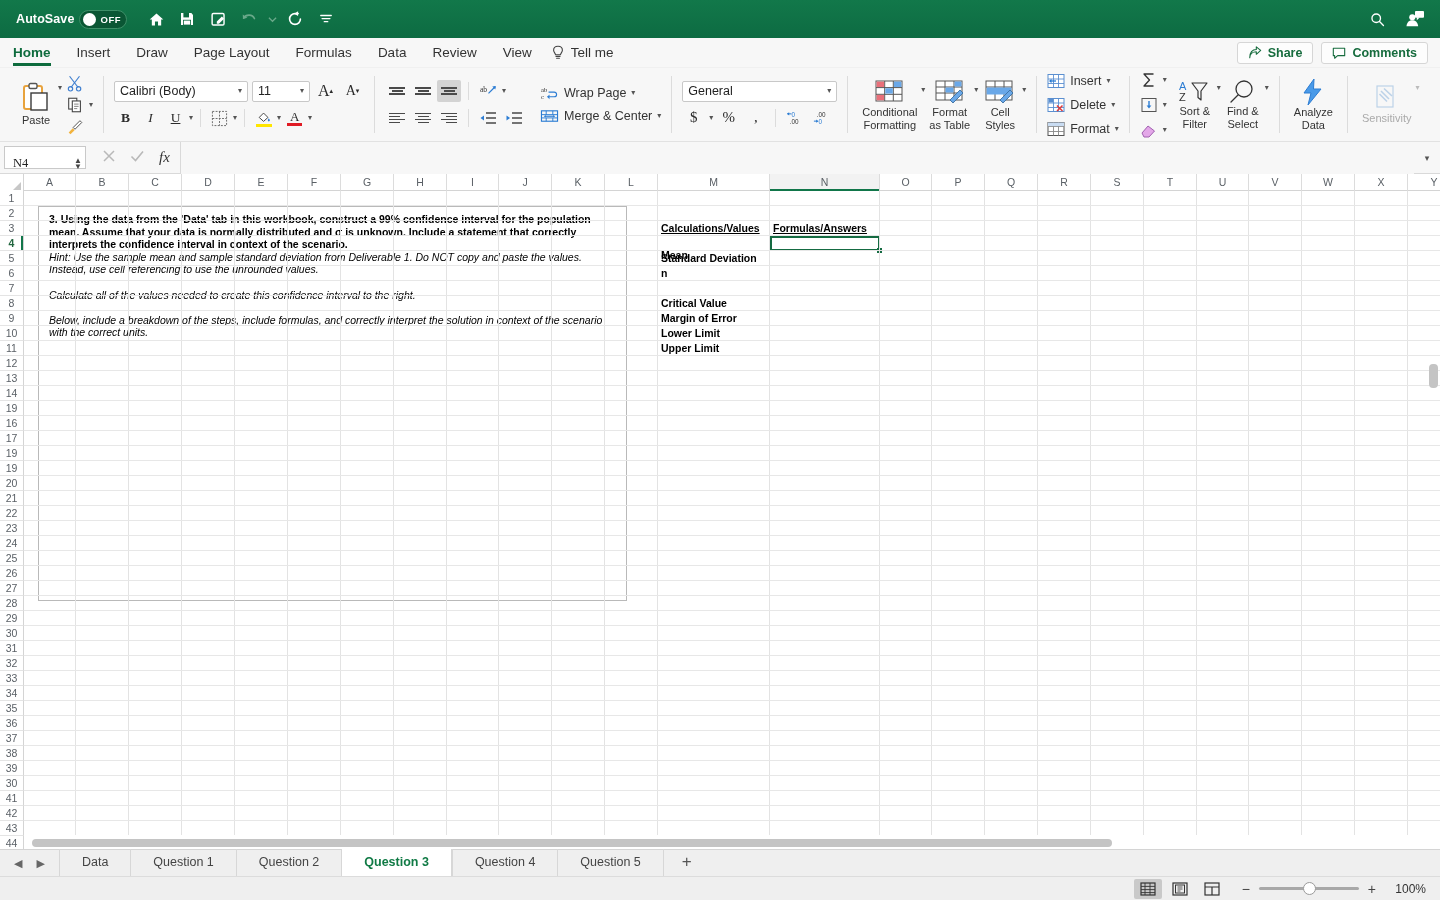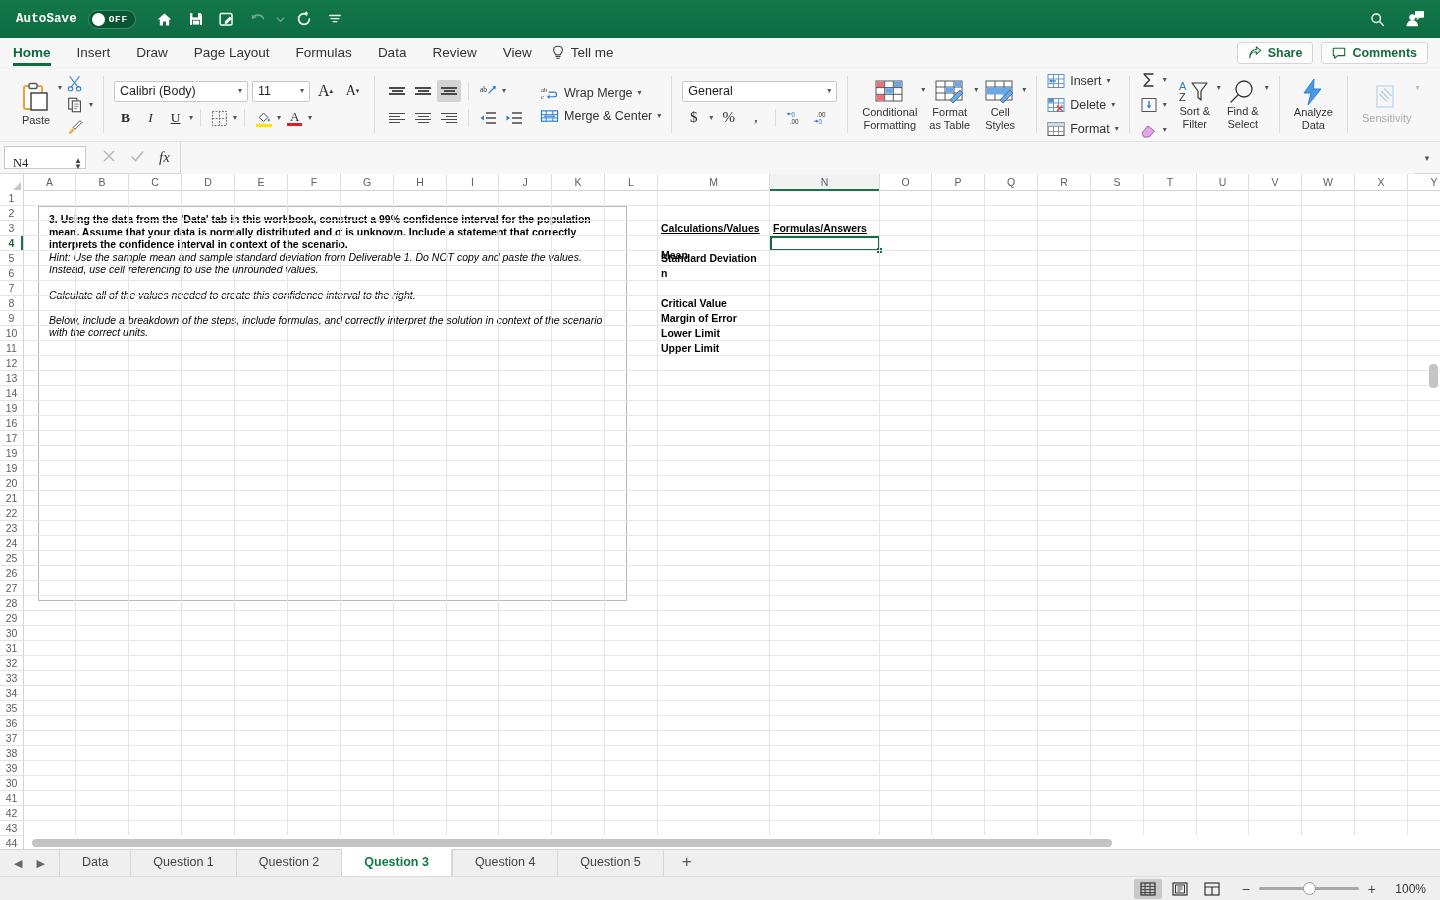--- a/index.html
+++ b/index.html
@@ -14,23 +14,22 @@
 
   
   #titlebar {
     position: absolute; top: 0; left: 0;
     width: 1440px; height: 38px;
     background: linear-gradient(180deg,#12784a 0%, #0d6b42 100%);
     display: flex; align-items: center;
     color: #ffffff;
   }
   #autosave-group {
-    display: flex; align-items: center; gap: 11px;
+    display: flex; align-items: center; gap: 5px;
     margin-left: 16px;
-    font-family: Liberation Mono, monospace;
   }
   #autosave-label { font-size: 12.5px; font-weight: bold; letter-spacing: .1px; }
   .toggle {
     width: 48px; height: 19px; border-radius: 10px;
     background: #0a5634; border: 1px solid #3d8e67;
     display: flex; align-items: center; position: relative;
   }
   .toggle .knob {
     width: 13px; height: 13px; border-radius: 50%;
     background: #fff; margin-left: 3px;
@@ -548,21 +547,21 @@
     </div>
 
     <div class="grpcol" style="margin-left:14px;gap:6px;">
       <div class="mergebtn">
         <svg width="19" height="17" viewBox="0 0 20 18">
           <text x="1" y="7" font-size="7" font-family="'Liberation Serif',serif" fill="#333">ab</text>
           <text x="1" y="15" font-size="7" font-family="'Liberation Serif',serif" fill="#333">c</text>
           <path d="M8 12.5 h7 a2.5 2.5 0 0 0 0-5 H9" fill="none" stroke="#2b7cd3" stroke-width="1.2"></path>
           <path d="M10 10 L7.5 12.5 L10 15 Z" fill="#2b7cd3"></path>
         </svg>
-        <span>Wrap Merge</span>
+        <span>Wrap Page</span>
         <span class="chev">▾</span>
       </div>
       <div class="mergebtn">
         <svg width="19" height="17" viewBox="0 0 20 18">
           <rect x="1.5" y="3" width="17" height="11" fill="none" stroke="#2b7cd3" stroke-width="1.2"></rect>
           <path d="M1.5 7h17M1.5 10.5h17M6.5 3v4M13.5 3v4M6.5 10.5v3.5M13.5 10.5v3.5" stroke="#2b7cd3" stroke-width="1"></path>
           <path d="M5 8.7 h10" stroke="#2b7cd3" stroke-width="1.2"></path>
           <path d="M4 8.7 L6 7.3 L6 10.1 Z M16 8.7 L14 7.3 L14 10.1 Z" fill="#2b7cd3"></path>
         </svg>
         <span>Merge &amp; Center</span>

